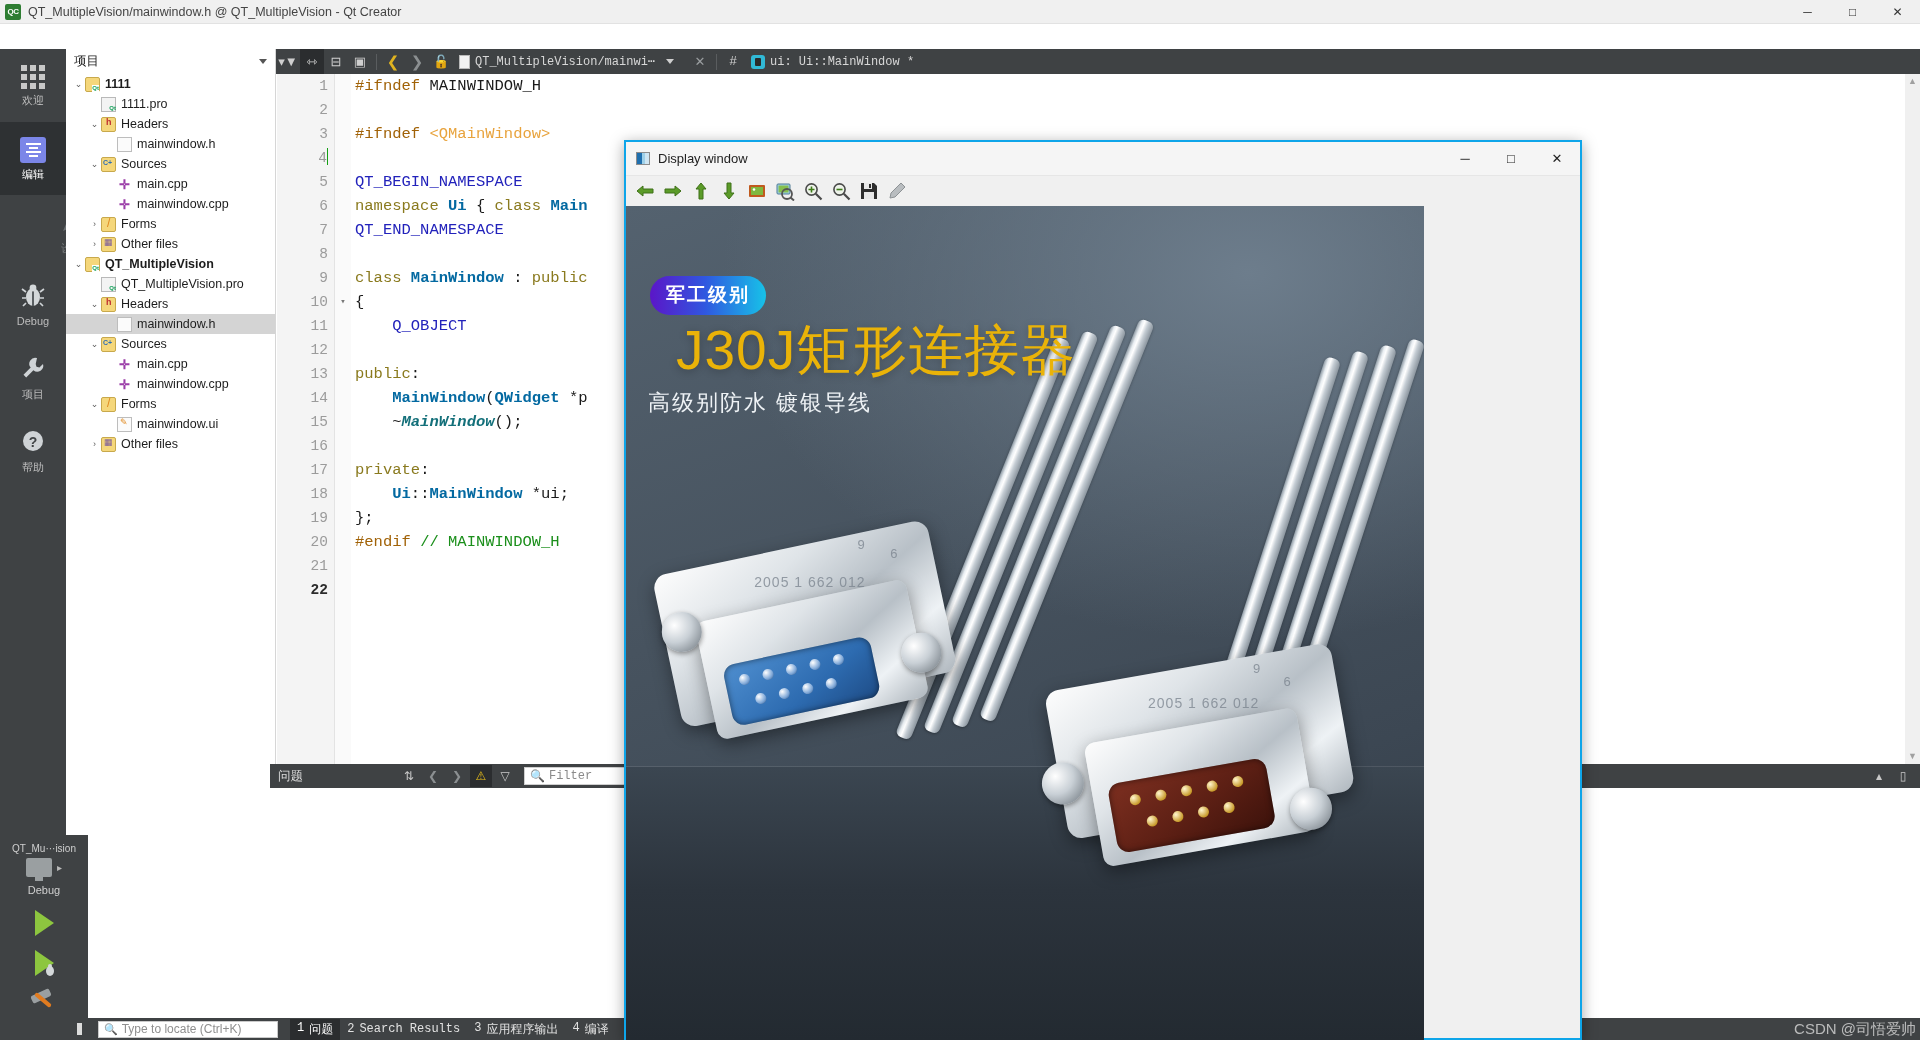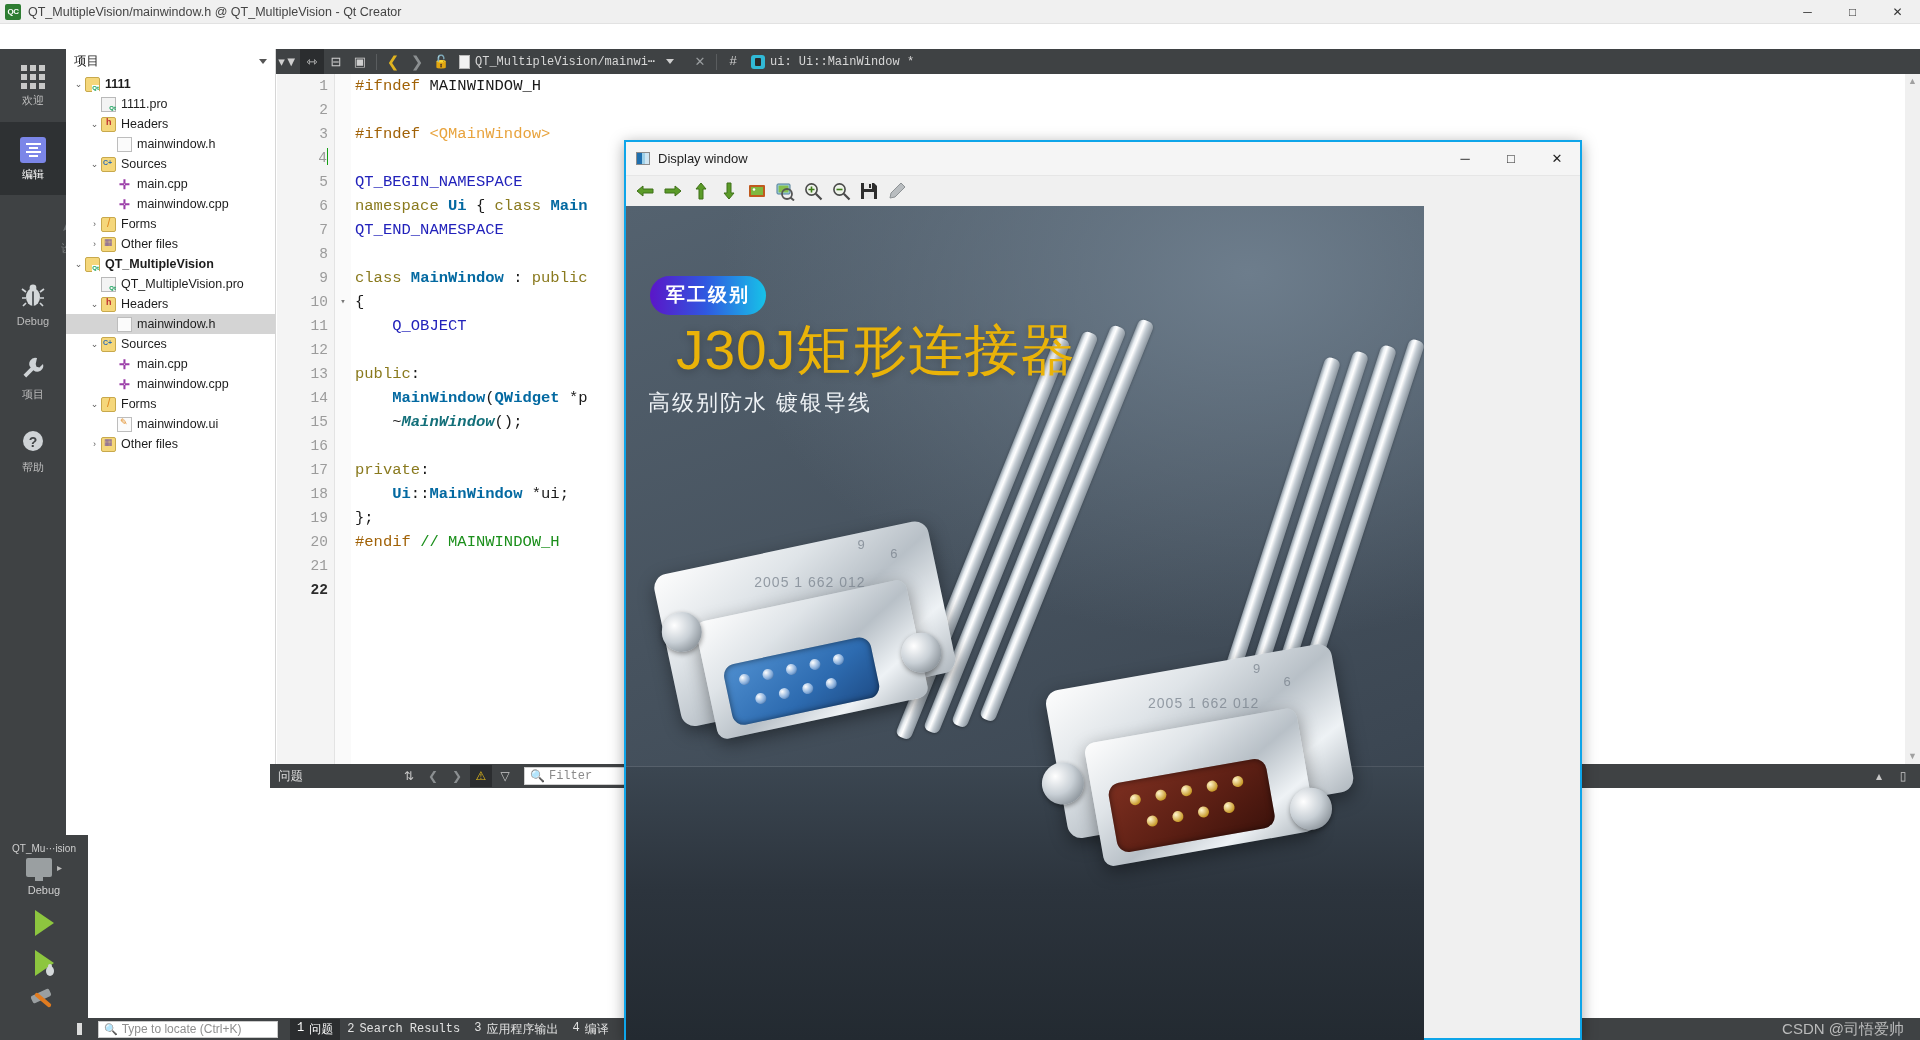--- a/index.html
+++ b/index.html
@@ -182,21 +182,21 @@
   .sb-toggle i{ width:12px; height:12px; background:#dcdcdc; position:relative; display:block; }
   .sb-toggle i:after{ content:""; position:absolute; right:0; top:0; width:7px; height:12px; background:#3f4244; }
   .sb-locate{
     width:180px; height:17px; background:#ffffff; border:1px solid #cacaca;
     display:flex; align-items:center; gap:4px; padding-left:5px; margin-left:4px;
     color:#8f8f8f; font-size:12px;
   }
   .sb-items{ display:flex; align-items:center; margin-left:12px; font-family:"Liberation Mono", monospace; font-size:12px; }
   .sb-item{ padding:2px 7px; display:flex; gap:5px; }
   .sb-item.active{ background:#2b2d2f; color:#fff; }
-  .watermark{ margin-left:auto; padding-right:16px; color:#cfcfcf; font-size:15px; opacity:.85; }
+  .watermark{ margin-left:auto; padding-right:4px; color:#cfcfcf; font-size:15px; opacity:.85; }
 
   
   .cvwin{
     position:absolute; left:624px; top:140px; width:958px; height:900px;
     background:#f0f0f0; border:2px solid #0ea5e9;
     box-shadow:0 3px 14px rgba(0,0,0,.35);
   }
   .cv-title{ height:34px; background:#f5f5f5; display:flex; align-items:center; border-bottom:1px solid #e6e6e6; }
   .cv-ico{
     width:14px; height:13px; margin-left:10px; margin-right:8px;

